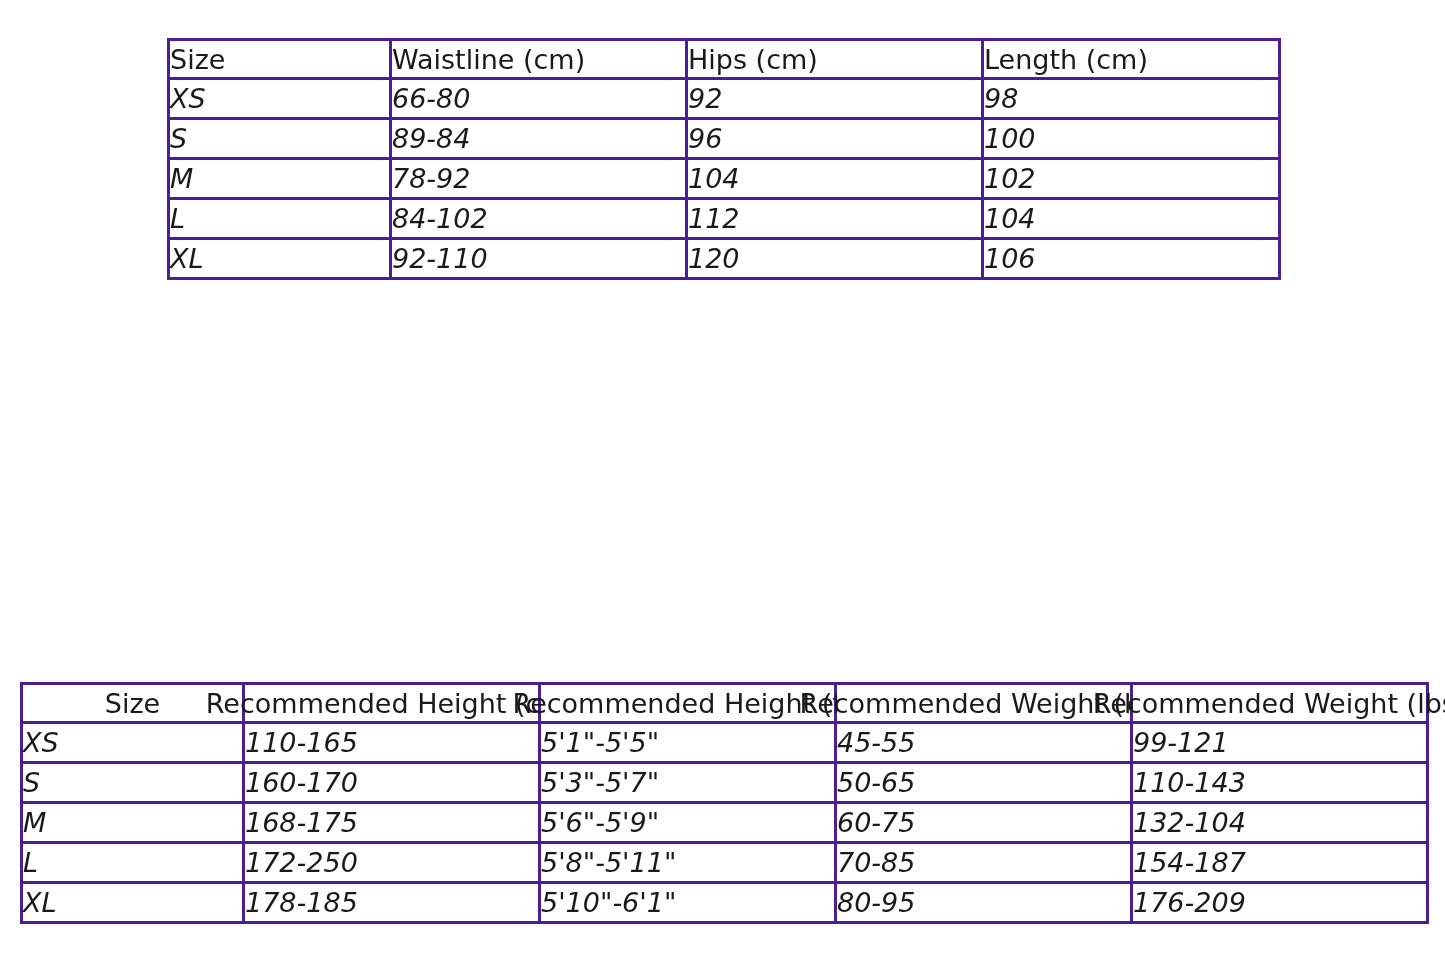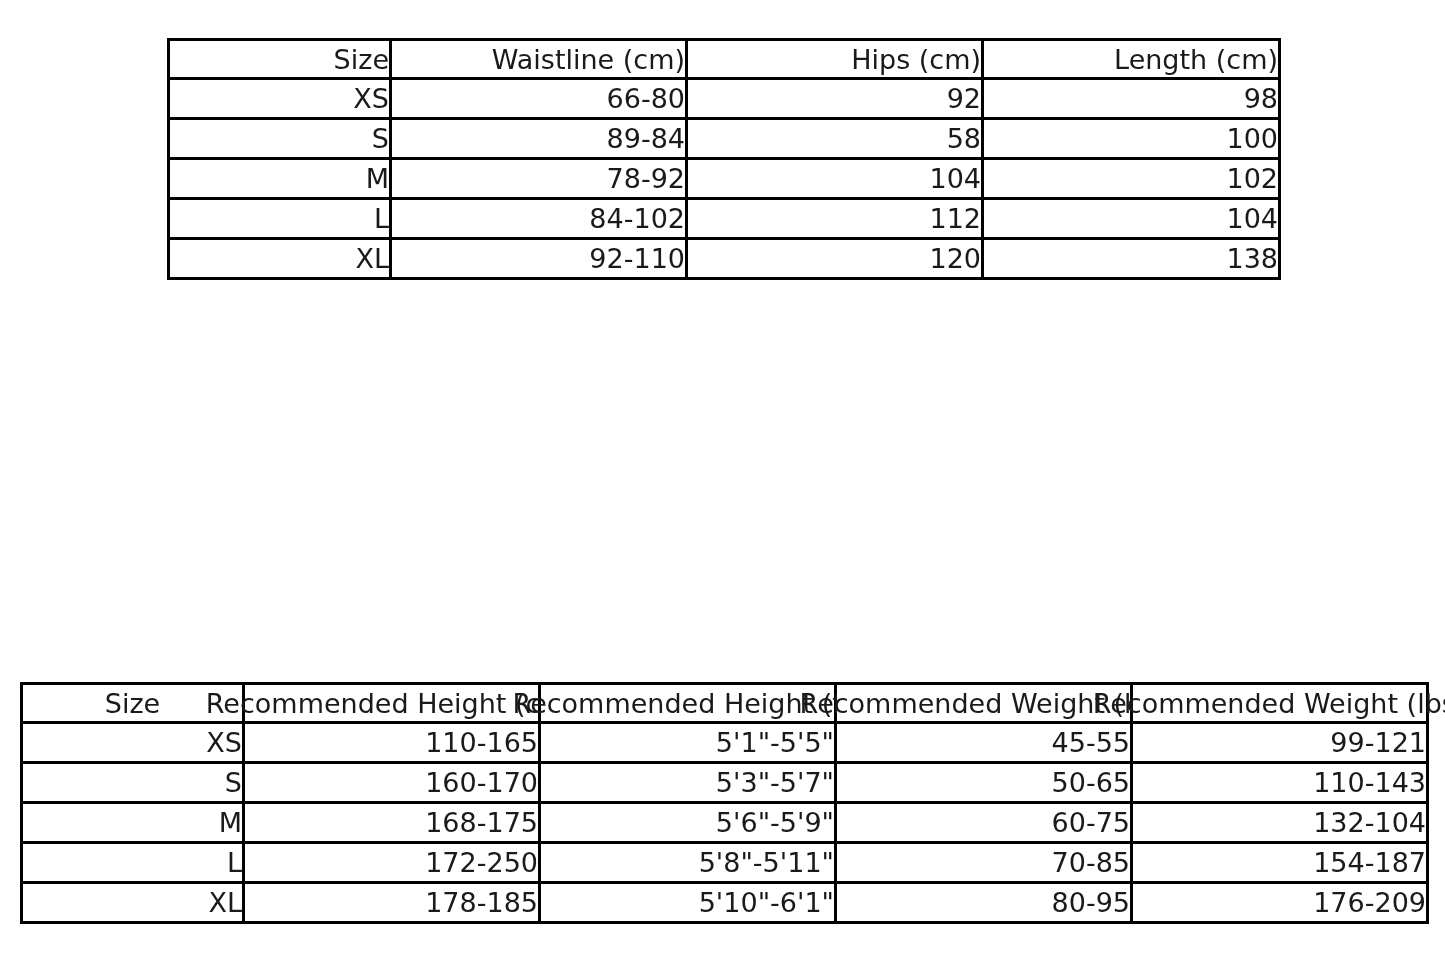--- a/index.html
+++ b/index.html
@@ -17,30 +17,30 @@
   }
   table.size-table {
     position: absolute;
     border-collapse: collapse;
     table-layout: fixed;
     font-size: 27px;
     color: #1a1a1a;
   }
   table.size-table th,
   table.size-table td {
-    border: 3px solid #000000;
-    text-align: right;
+    border: 3px solid #4c1d95;
+    text-align: left;
     vertical-align: middle;
     padding: 0;
     font-weight: normal;
     overflow: visible;
     background: #ffffff;
   }
   table.size-table tr.header-row th { height: 36px; }
-  table.size-table tr.data-row td   { height: 37px; }
+  table.size-table tr.data-row td   { height: 37px; font-style: italic; }
 
   
   #upper-table { left: 167px; top: 38px;  width: 1111px; }
   
   #lower-table { left: 20px;  top: 682px; width: 1406px; }
 
   
   #lower-table tr.header-row th { position: relative; }
   #lower-table .overflow-label {
     position: absolute;
@@ -70,40 +70,40 @@
     </tr>
     <tr class="data-row">
       <td>XS</td>
       <td>66-80</td>
       <td>92</td>
       <td>98</td>
     </tr>
     <tr class="data-row">
       <td>S</td>
       <td>89-84</td>
-      <td>58</td>
+      <td>96</td>
       <td>100</td>
     </tr>
     <tr class="data-row">
       <td>M</td>
       <td>78-92</td>
       <td>104</td>
       <td>102</td>
     </tr>
     <tr class="data-row">
       <td>L</td>
       <td>84-102</td>
       <td>112</td>
       <td>104</td>
     </tr>
     <tr class="data-row">
       <td>XL</td>
       <td>92-110</td>
       <td>120</td>
-      <td>138</td>
+      <td>106</td>
     </tr>
   </tbody>
 </table>
 
 <table id="lower-table" class="size-table">
   <colgroup>
     <col style="width:222px">
     <col style="width:296px">
     <col style="width:296px">
     <col style="width:296px">

